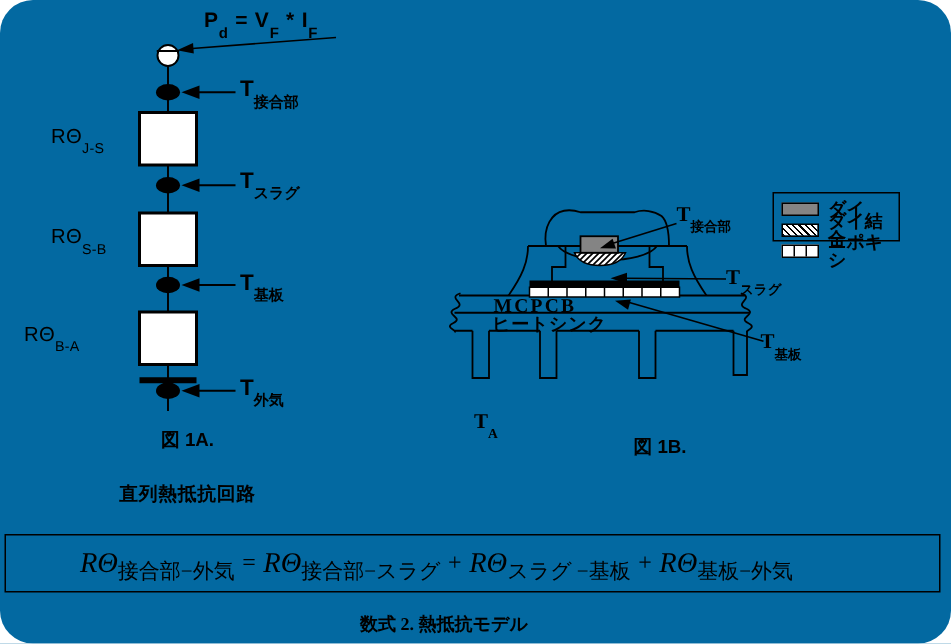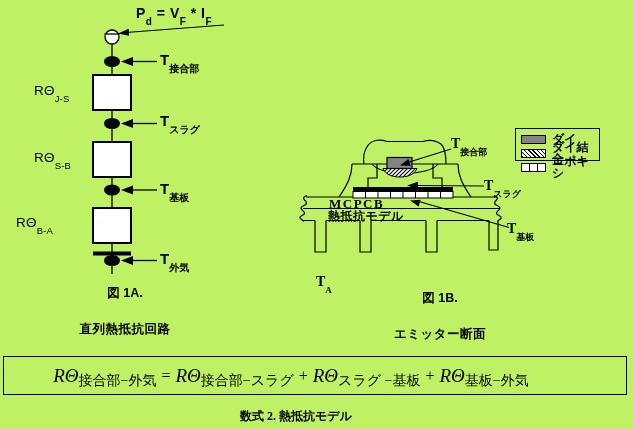--- a/index.html
+++ b/index.html
@@ -1,17 +1,17 @@
 <!DOCTYPE html>
 <html><head>
 <meta charset="utf-8">
 <style>
   html,body{margin:0;padding:0;background:#fff;}
-  .stage{position:relative;width:634px;height:429px;background:#bef264;overflow:hidden;
-         font-family:"Liberation Sans",sans-serif;color:#000;}
+  .stage{position:relative;width:634px;height:429px;background:#0369a1;overflow:hidden;
+         font-family:"Liberation Sans",sans-serif;color:#000;border-radius:22px;}
   .art{position:absolute;left:0;top:0;}
   .abs{position:absolute;white-space:nowrap;}
 
   
   .pd{font-size:14px;font-weight:600;letter-spacing:.5px;}
   .pd sub,.tl sub{font-size:10px;position:relative;top:3px;font-weight:600;}
   .rl{font-size:13.5px;letter-spacing:.2px;}
   .rl sub{font-size:9.5px;position:relative;top:3px;}
   .tl{font-size:15px;font-weight:600;}
   .cap{text-align:center;font-size:12.5px;font-weight:bold;line-height:1;}
@@ -135,40 +135,39 @@
   <div class="abs cap" style="left:63px;top:287px;width:124px;">
     <div>図 1A.</div>
     <div class="l2">直列熱抵抗回路</div>
   </div>
 
   <div class="abs sf tb" style="left:451px;top:136px;"><span>T</span><sub>接合部</sub></div>
   <div class="abs sf tb" style="left:484px;top:178px;"><span>T</span><sub>スラグ</sub></div>
   <div class="abs sf tb" style="left:507px;top:221px;"><span>T</span><sub>基板</sub></div>
   <div class="abs sf tb" style="left:316px;top:250px;margin-top:24px;"><span>T</span><sub>A</sub></div>
   <div class="abs sf mcpcb" style="left:329px;top:196px;">MCPCB</div>
-  <div class="abs sf hsink" style="left:328px;top:208px;">熱抵抗モデル</div>
+  <div class="abs sf hsink" style="left:328px;top:208px;">ヒートシンク</div>
 
   <div class="legend">
     <div class="lgrow">
       <span class="sw sw-die"></span>
       <span class="lgtxt">ダイ</span>
     </div>
     <div class="lgrow">
       <span class="sw sw-hatch"></span>
       <span class="lgtxt">ダイ結合</span>
     </div>
     <div class="lgrow">
       <span class="sw sw-epoxy"></span>
       <span class="lgtxt">エポキシ</span>
     </div>
   </div>
 
   <div class="abs cap" style="left:380px;top:292px;width:120px;">
     <div>図 1B.</div>
-    <div class="l2">エミッター断面</div>
   </div>
 
   <div class="eq-box">
     <span class="eq-base">RΘ</span>
       <span class="eq-sub">接合部−外気</span>
     <span class="eq-op">=</span>
     <span class="eq-base">RΘ</span>
       <span class="eq-sub">接合部−スラグ</span>
     <span class="eq-op">+</span>
     <span class="eq-base">RΘ</span>

